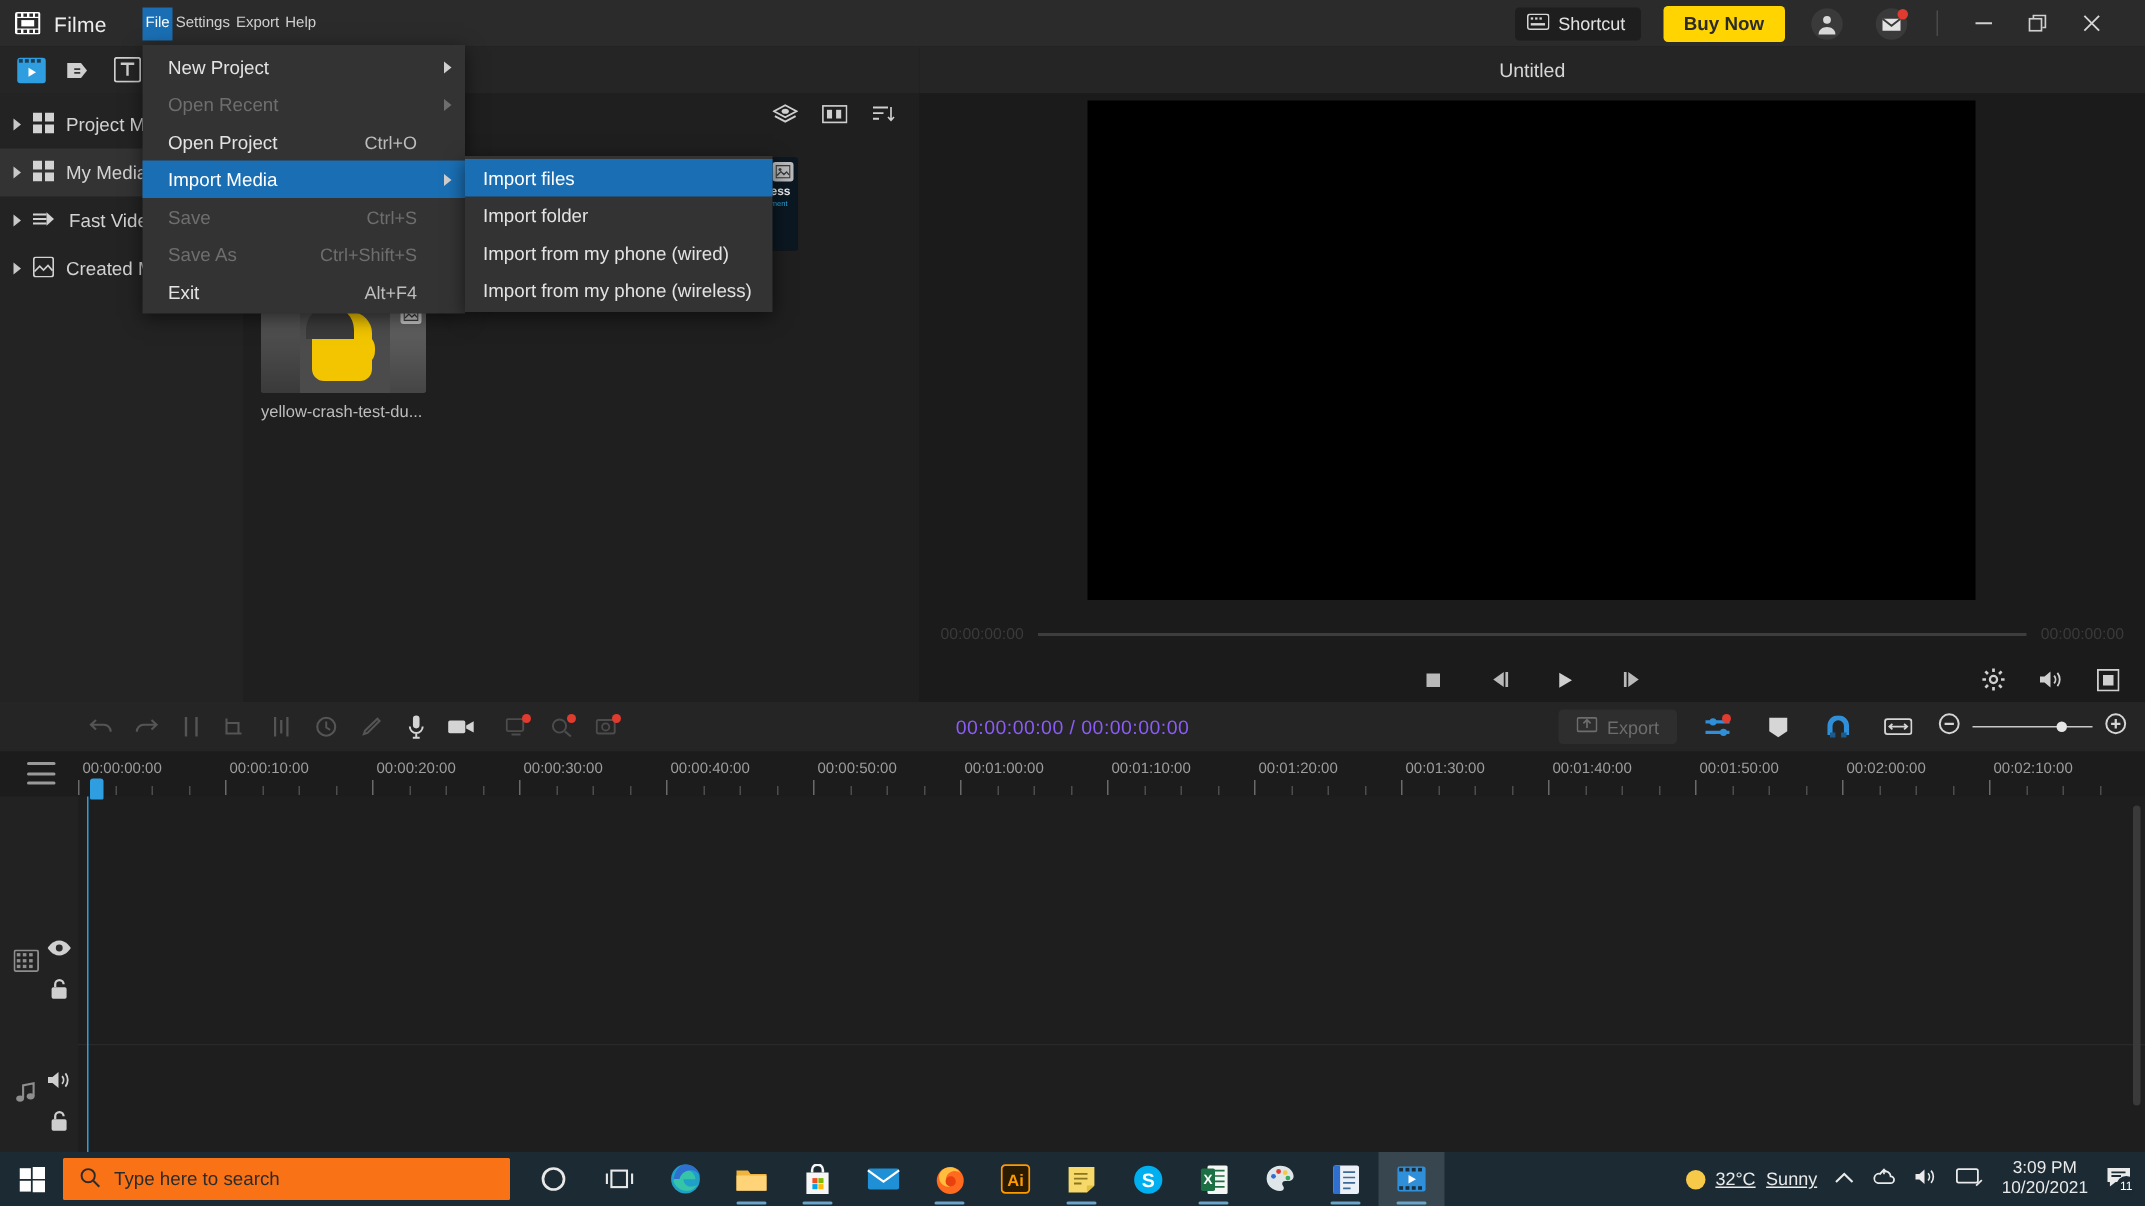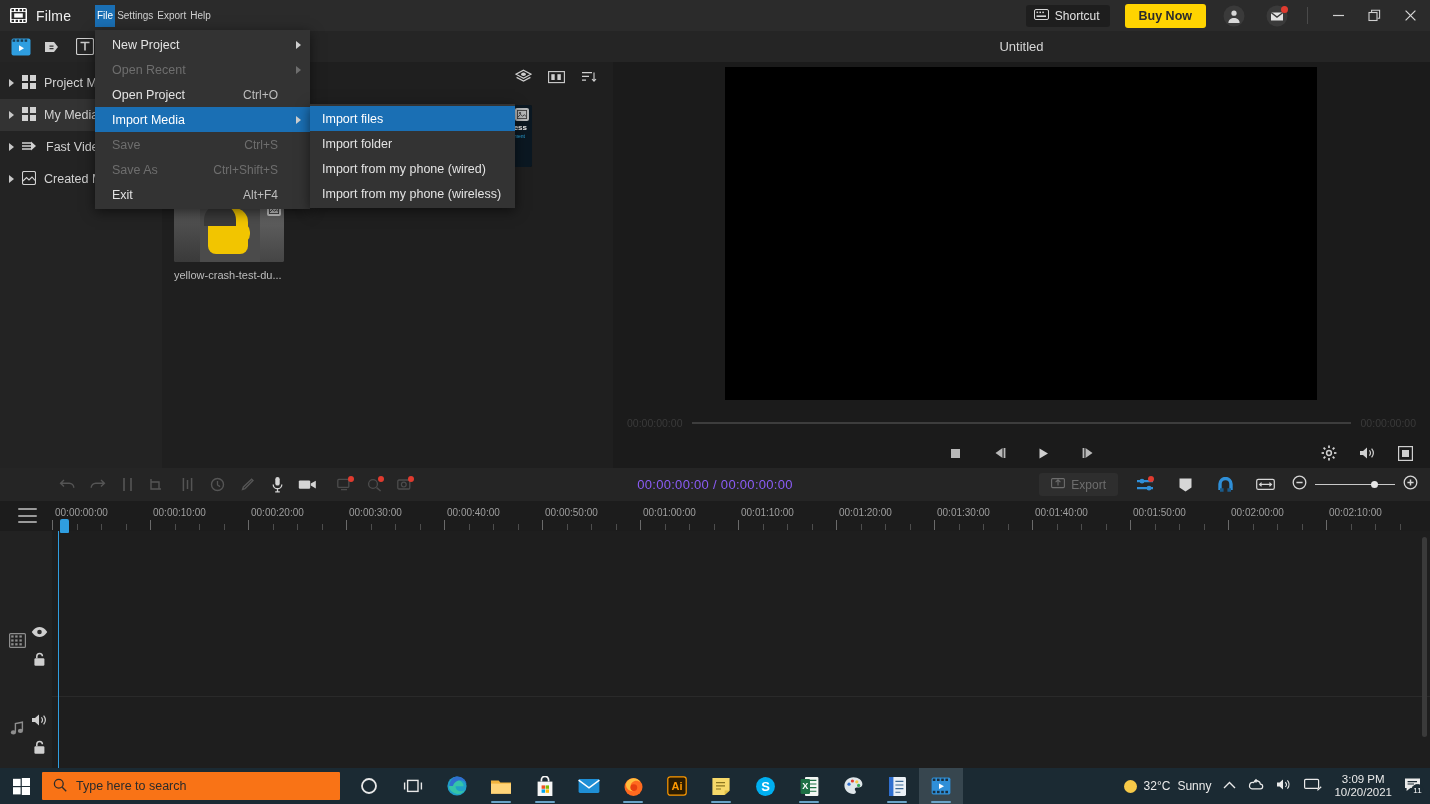--- a/index.html
+++ b/index.html
@@ -19,21 +19,21 @@
   }
   .brand { display:flex; align-items:center; gap:9px; padding-left:10px; width:95px; }
   .brand-logo { width:17px; height:15px; position:relative; }
   .brand-name { font-size:14px; color:#eee; letter-spacing:.2px; }
   .menus { display:flex; align-items:center; height:31px; }
   .menu-item {
     font-size:10px; color:#cfcfcf; padding:0 2px; height:22px;
     line-height:22px; cursor:default;
   }
   .menu-item.active { background:#1a6fb4; color:#fff; }
-  .tb-right { margin-left:auto; display:flex; align-items:center; gap:5px; padding-right:4px; }
+  .tb-right { margin-left:auto; display:flex; align-items:center; gap:5px; padding-right:20px; }
   .shortcut-btn {
     display:flex; align-items:center; gap:6px; background:#1e1e1e;
     border-radius:3px; padding:4px 10px 4px 8px; font-size:12px; color:#e2e2e2;
     cursor:default;
   }
   .buy-btn {
     background:#ffd400; color:#2b2b2b; font-size:12.5px; font-weight:bold;
     border-radius:3px; padding:5px 14px; margin-left:10px; cursor:default;
   }
   .icon-circle { width:30px; height:30px; display:flex; align-items:center; justify-content:center;
@@ -231,21 +231,21 @@
     position:relative; }
   .tb-app.run::after { content:''; position:absolute; bottom:1px; left:12px; width:20px; height:2px;
     background:#6ba4c8; border-radius:1px; }
   .tb-app.active { background:#37464f; }
   .tb-tray { margin-left:auto; display:flex; align-items:center; gap:12px; padding-right:8px;
     font-size:12px; color:#eaeaea; }
   .tb-clock { text-align:center; line-height:13px; font-size:11.5px; }
   .tray-badge { position:absolute; right:-2px; bottom:-1px; width:13px; height:13px;
     border-radius:50%; background:#1b2a33; color:#fff; font-size:8px; display:flex;
     align-items:center; justify-content:center; border:1px solid #1b2a33; }
-  .weather { display:flex; align-items:center; gap:7px; }
+  .weather { display:flex; align-items:center; gap:7px;text-decoration:underline; }
   .sun { width:13px; height:13px; border-radius:50%; background:#f7c948; }
 </style>
 </head>
 <body>
 
 <div class="app">
 
   <div class="titlebar">
     <div class="brand">
       <span class="brand-logo">

